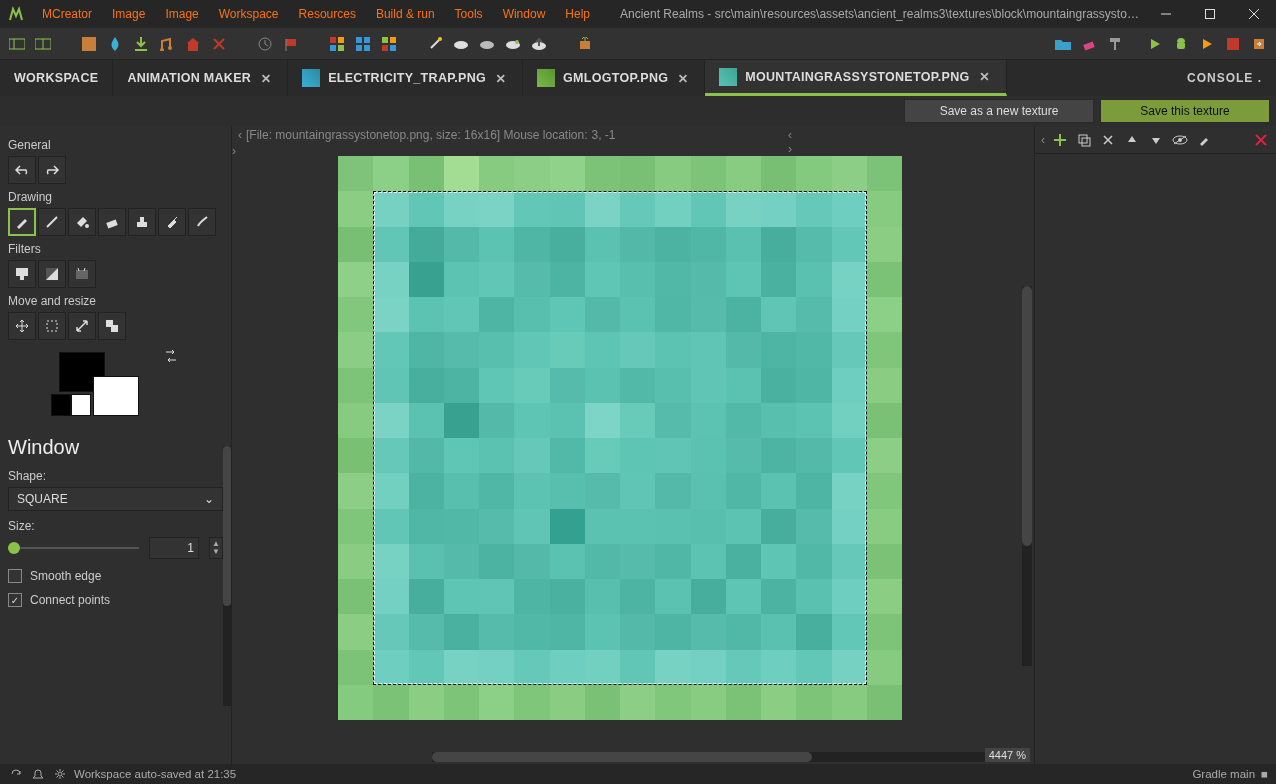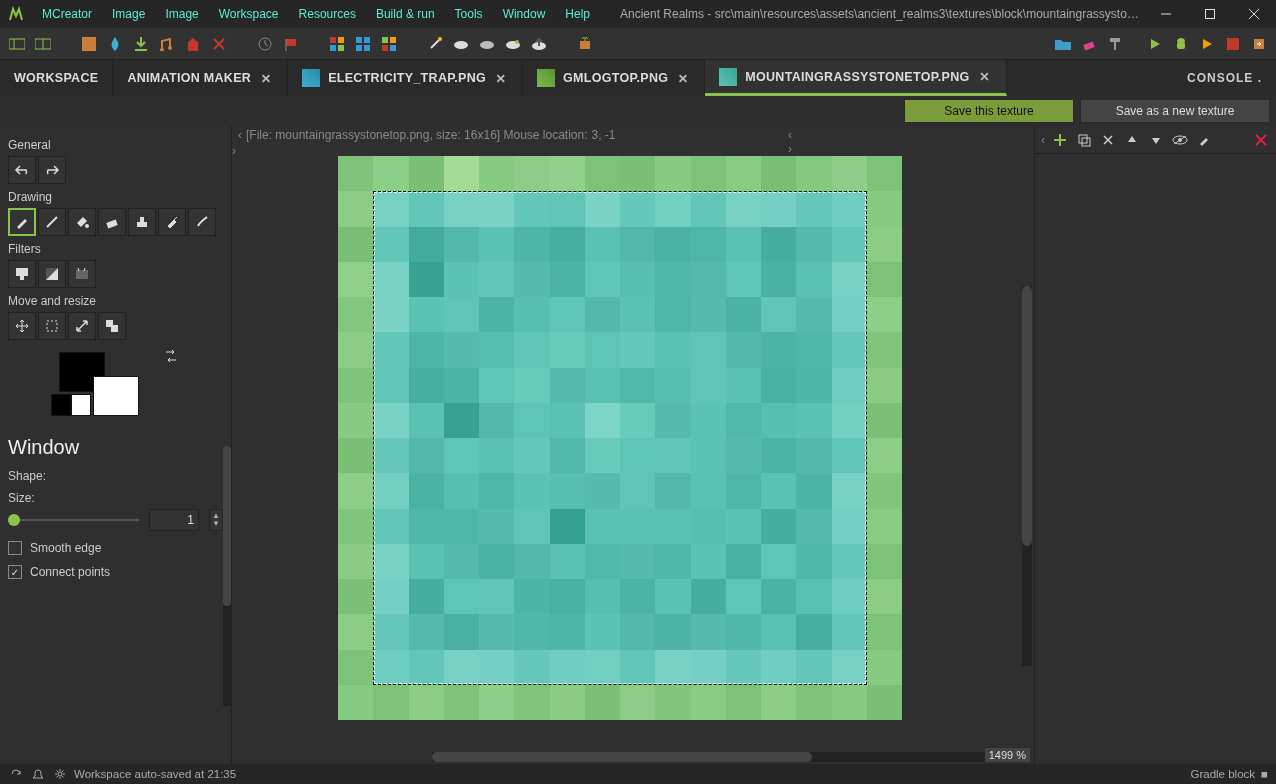--- a/index.html
+++ b/index.html
@@ -1,19 +1,19 @@
 <!DOCTYPE html>
 <html><head>
 <meta charset="utf-8">
 <style>
   * { box-sizing: border-box; margin: 0; padding: 0; }
   body { font-family: "Segoe UI", Tahoma, sans-serif; font-size: 12px; color: #ccc; background: #2f2f2f; overflow: hidden; width: 1276px; height: 784px; }
   .titlebar { height: 28px; background: #262626; display: flex; align-items: center; padding: 0 0 0 8px; color: #ddd; }
   .titlebar .logo { width: 16px; height: 16px; margin-right: 8px; display:inline-flex;align-items:center;justify-content:center;}
-  .titlebar .menu-item { padding: 0 10px; line-height: 28px; cursor: default; color:#5eead4; }
+  .titlebar .menu-item { padding: 0 10px; line-height: 28px; cursor: default; color:#f97316; }
   .titlebar .title { margin-left: 20px; color:#aaa; flex:1; white-space:nowrap; overflow:hidden; text-overflow:ellipsis;}
   .titlebar .win-btn { width: 44px; height: 28px; display:flex; align-items:center; justify-content:center; color:#ddd; }
   .toolbar { height: 32px; background:#323232; border-bottom:1px solid #222; display:flex; align-items:center; padding: 0 6px; gap:4px;}
   .tb-icon { width:22px; height:22px; display:flex; align-items:center; justify-content:center; border-radius:2px; }
   .tb-icon svg { display:block; }
   .tb-spacer { flex:1; }
   .tabbar { height: 36px; background:#2a2a2a; display:flex; align-items:stretch; }
   .tab { display:flex; align-items:center; padding:0 14px; gap:8px; color:#ddd; border-right:1px solid #222; font-weight:600; letter-spacing:0.3px; font-size:12.5px;}
   .tab.active { background:#323232; border-bottom:3px solid #8bc34a; }
   .tab .tab-icon { width:18px; height:18px; display:inline-block;}
@@ -308,22 +308,22 @@
   <div class="tab active">
     <span class="tab-icon" style="background:linear-gradient(45deg,#5cc3b2,#3aa596)"></span>
     <span>MOUNTAINGRASSYSTONETOP.PNG</span>
       <span class="close">✕</span>
   </div>
   <div class="right">CONSOLE .</div>
 </div>
 
 <div class="action-row">
   <div class="spacer"></div>
+  <div class="btn saveas" style="width:190px">Save as a new texture</div>
   <div class="btn save" style="width:170px">Save this texture</div>
-  <div class="btn saveas" style="width:190px">Save as a new texture</div>
 </div>
 
 <div class="main">
 
   <div class="leftpanel">
     <div class="group-label">General</div>
     <div class="tool-row">
       <div class="tool">
           <svg width="16" height="12">
             <path d="M6 2 L2 6 L6 10 M2 6 L12 6 A4 4 0 0 1 12 10" stroke="#ddd" fill="none" stroke-width="1.5"></path>
@@ -426,20 +426,24 @@
             <path d="M3 4 L11 4 L9 2 M11 4 L9 6 M13 12 L5 12 L7 10 M5 12 L7 14" stroke="#ddd" fill="none"></path>
           </svg></div>
       <div class="sw-big"></div>
       <div class="sw-big white"></div>
       <div class="sw-small"></div>
       <div class="sw-small white"></div>
     </div>
 
     <div class="tool-title">Window</div>
     <div class="field-label">Shape:</div>
+    <div class="select">
+      <span>SQUARE</span>
+      <span>⌄</span>
+    </div>
     <div class="field-label">Size:</div>
     <div class="slider-row">
       <div class="slider">
         <div class="slider-track"></div>
           <div class="slider-thumb"></div>
       </div>
       <div class="num-input">1</div>
       <div class="spin">
           <span>▲</span>
           <span>▼</span>
@@ -729,21 +733,21 @@
         </div>
       <div class="sel-rect" id="selrect" style="left: 35.25px; top: 35.25px; width: 493.5px; height: 493.5px;"></div>
     </div>
 
     <div class="hscroll">
         <div class="thumb"></div>
       </div>
     <div class="vscroll">
         <div class="thumb"></div>
       </div>
-    <div class="zoom-label">1499 %</div>
+    <div class="zoom-label">4447 %</div>
   </div>
 
   <div class="rightpanel">
     <div class="layer-toolbar">
       <span class="chevr">‹</span>
       <div class="ltb-ic green">
           <svg width="14" height="14">
             <line x1="7" y1="1" x2="7" y2="13" stroke="currentColor" stroke-width="2"></line>
             <line x1="1" y1="7" x2="13" y2="7" stroke="currentColor" stroke-width="2"></line>
           </svg>
@@ -805,15 +809,15 @@
       </svg>
     </div>
   <div class="sicon">
       <svg width="12" height="12">
         <circle cx="6" cy="6" r="2" stroke="#aaa" fill="none"></circle>
         <path d="M6 1 L6 3 M6 9 L6 11 M1 6 L3 6 M9 6 L11 6 M2.5 2.5 L4 4 M8 8 L9.5 9.5 M9.5 2.5 L8 4 M4 8 L2.5 9.5" stroke="#aaa"></path>
       </svg>
     </div>
   <span>Workspace auto-saved at 21:35</span>
   <div class="spacer"></div>
-  <span>Gradle block</span>
+  <span>Gradle main</span>
   <span style="margin-left:6px">■</span>
 </div>
 
 </body></html>

